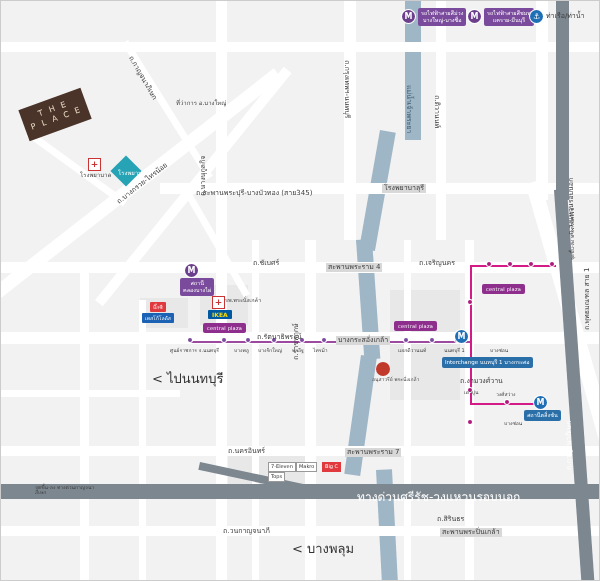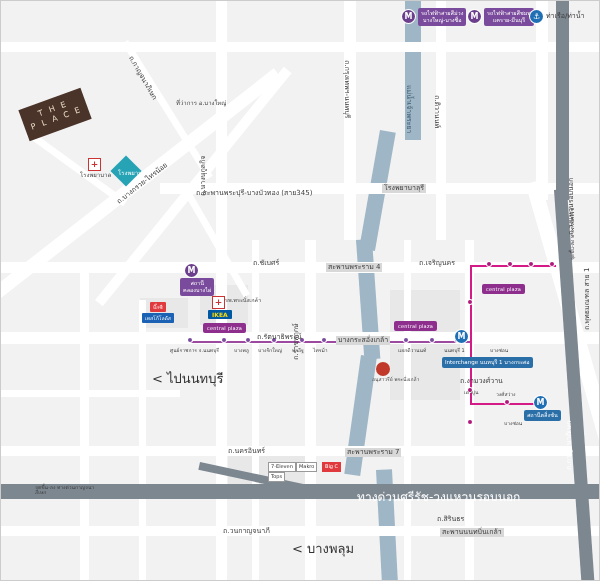--- a/index.html
+++ b/index.html
@@ -159,21 +159,21 @@
   <div class="lbl" style="left:257px;top:334px;">ถ.รัตนาธิพระน์</div>
   <div class="lbl" style="left:293px;top:360px;transform:rotate(-90deg);transform-origin:left top;">ถ.ราชพฤกษ์</div>
   <div class="lbl" style="left:460px;top:334px;margin-top:44px;">ถ.งามวงศ์วาน</div>
   <div class="lbl" style="left:228px;top:448px;">ถ.นครอินทร์</div>
   <div class="lbl" style="left:223px;top:528px;">ถ.วนกาญจนาภี</div>
   <div class="lbl" style="left:437px;top:516px;">ถ.สิรินธร</div>
   <div class="lbl" style="left:326px;top:263px;background:#d8d8d8;padding:1px 2px;">สะพานพระราม 4</div>
   <div class="lbl" style="left:345px;top:448px;background:#d8d8d8;padding:1px 2px;">สะพานพระราม 7</div>
   <div class="lbl" style="left:382px;top:184px;background:#d8d8d8;padding:1px 2px;">โรงพยาบาลุรี</div>
   <div class="lbl" style="left:336px;top:336px;background:#d8d8d8;padding:1px 2px;">บางกระสอั่งเกล้า</div>
-  <div class="lbl" style="left:440px;top:528px;background:#d8d8d8;padding:1px 2px;">สะพานนนทบิ่นเกล้า</div>
+  <div class="lbl" style="left:440px;top:528px;background:#d8d8d8;padding:1px 2px;">สะพานพระปิ่นเกล้า</div>
 
   <div class="expy-label" style="left:357px;top:487px;">ทางด่วนศรีรัช-วงแหวนรอบนอก</div>
 
   <div class="lbl" style="left:133px;top:55px;transform:rotate(60deg);transform-origin:left top;">ถ.กาญจนาภิเษก</div>
   <div class="lbl" style="left:116px;top:200px;transform:rotate(-38deg);transform-origin:left top;">ถ.บางกรวย-ไทรน้อย</div>
   <div class="lbl" style="left:200px;top:196px;transform:rotate(-90deg);transform-origin:left top;">ถ.นางนุกูลกิจ</div>
   <div class="lbl" style="left:350px;top:60px;transform:rotate(90deg);transform-origin:left top;">ถ.กรุงเทพฯ-นนทบุรี</div>
   <div class="lbl" style="left:440px;top:95px;transform:rotate(90deg);transform-origin:left top;">ถ.ติวานนท์</div>
   <div class="lbl" style="left:412px;top:85px;transform:rotate(90deg);transform-origin:left top;color:#3b5a70;">แม่น้ำเจ้าพระยา</div>
   <div class="lbl-w" style="left:566px;top:470px;transform:rotate(-90deg);transform-origin:left top;">ถ.กาญจนาภิเษก</div>

